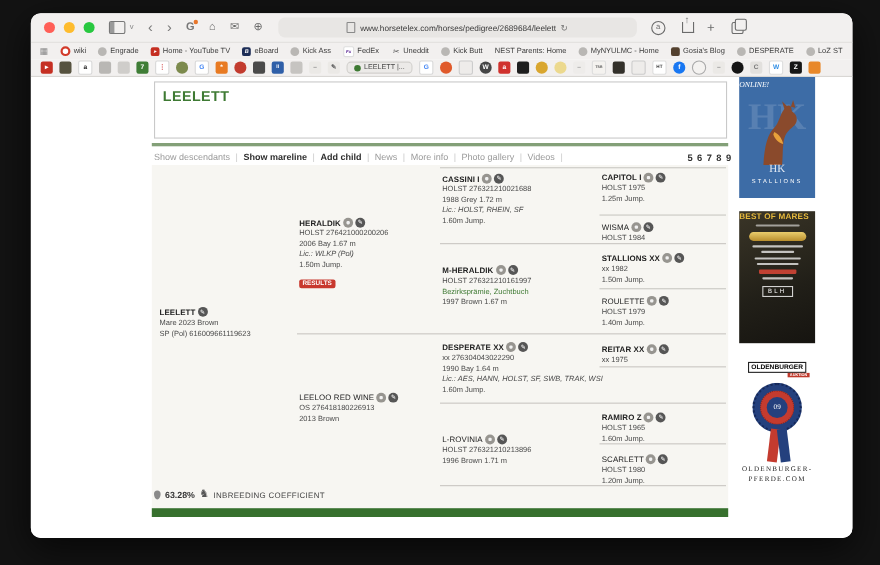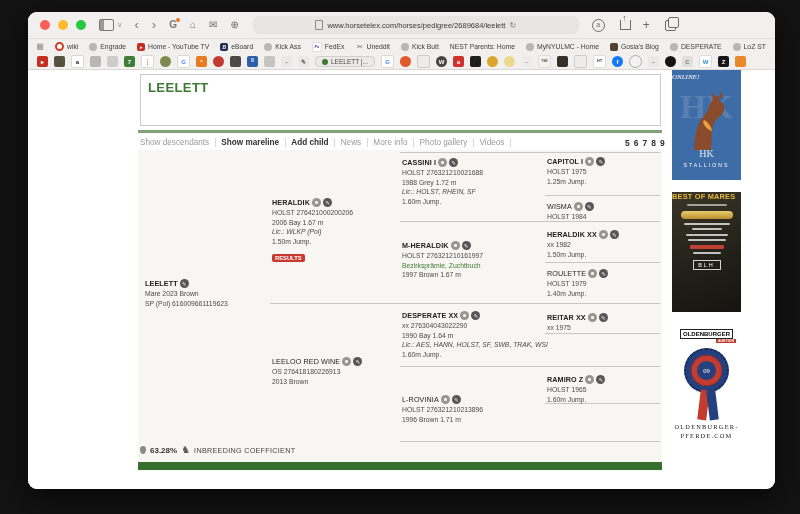--- a/index.html
+++ b/index.html
@@ -380,21 +380,21 @@
           <div class="ehead">
               <span class="nm b">CAPITOL I</span>
               <span class="ic pic"></span>
               <span class="ic ed"></span>
             </div>
           <div class="ln">HOLST 1975</div>
           <div class="ln">1.25m Jump.</div>
         </div>
         <div class="entry e-g4c">
           <div class="ehead">
-              <span class="nm b">HERALDIK XX</span>
+              <span class="nm b">STALLIONS XX</span>
               <span class="ic pic"></span>
               <span class="ic ed"></span>
             </div>
           <div class="ln">xx 1982</div>
           <div class="ln">1.50m Jump.</div>
         </div>
         <div class="entry e-g4d">
           <div class="ehead">
               <span class="nm">ROULETTE</span>
               <span class="ic pic"></span>
@@ -412,20 +412,29 @@
           <div class="ln">xx 1975</div>
         </div>
         <div class="entry e-g4g">
           <div class="ehead">
               <span class="nm b">RAMIRO Z</span>
               <span class="ic pic"></span>
               <span class="ic ed"></span>
             </div>
           <div class="ln">HOLST 1965</div>
           <div class="ln">1.60m Jump.</div>
+        </div>
+        <div class="entry e-g4h">
+          <div class="ehead">
+              <span class="nm">SCARLETT</span>
+              <span class="ic pic"></span>
+              <span class="ic ed"></span>
+            </div>
+          <div class="ln">HOLST 1980</div>
+          <div class="ln">1.20m Jump.</div>
         </div>
       </div>
 
       <div class="footrow">
         <span class="drop"></span>
         <span class="coef">63.28%</span>
         <span class="horse-g">♞</span>
         <span class="coeflabel">INBREEDING COEFFICIENT</span>
       </div>
       <div class="greenbar"></div>

